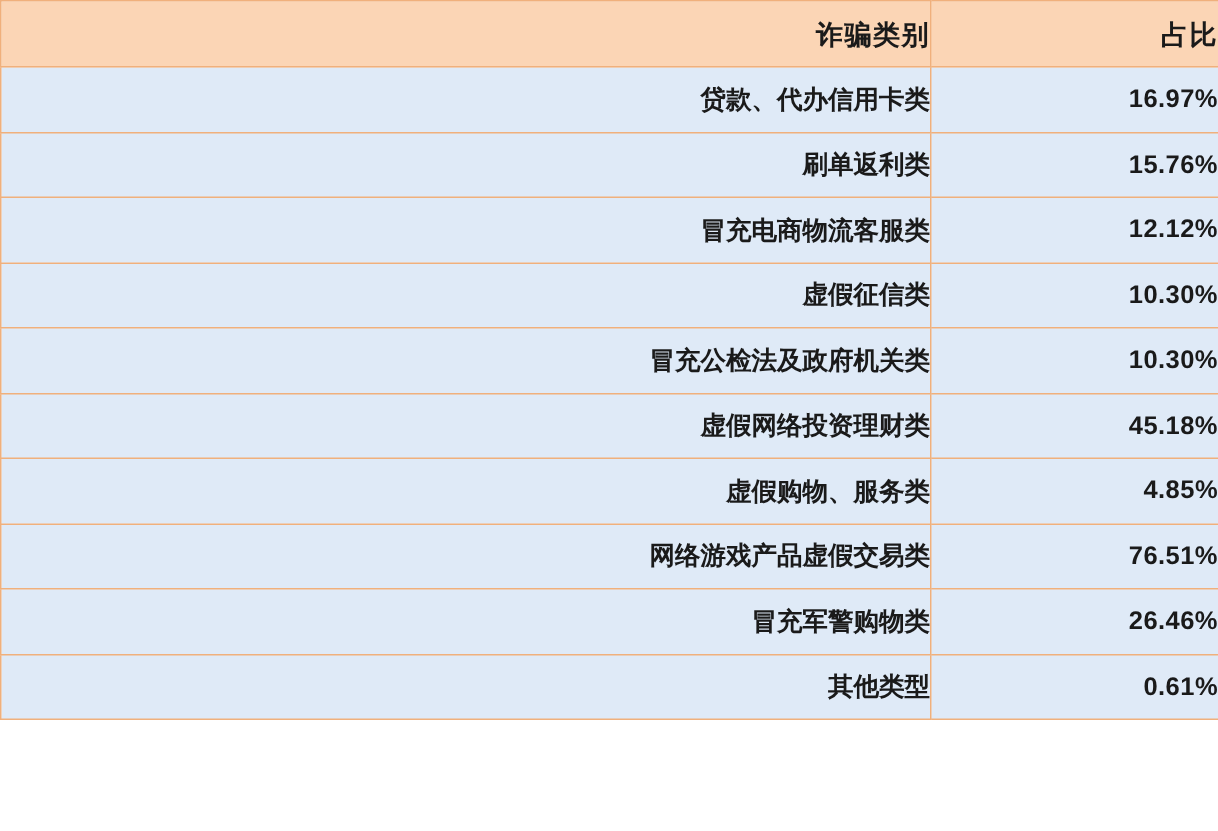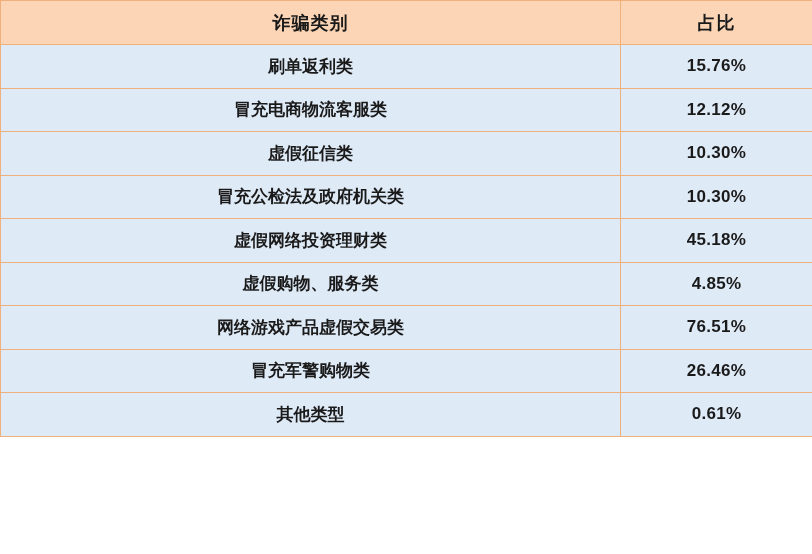--- a/index.html
+++ b/index.html
@@ -22,21 +22,21 @@
     width: 812px;
     border-collapse: collapse;
     table-layout: fixed;
   }
   table.fraud-table col.c-category { width: 620px; }
   table.fraud-table col.c-share { width: 192px; }
 
   table.fraud-table th,
   table.fraud-table td {
     border: 1px solid #f0b07c;
-    text-align: center;
+    text-align: right;
     vertical-align: middle;
     font-size: 17px;
     color: #1a1a1a;
     padding: 0;
   }
   table.fraud-table thead th {
     background: #fbd5b5;
     height: 43px;
     font-weight: bold;
     font-size: 18px;
@@ -65,20 +65,24 @@
       <col class="c-share">
     </colgroup>
     <thead>
       <tr>
         <th>诈骗类别</th>
         <th>占比</th>
       </tr>
     </thead>
     <tbody id="tbody">
         <tr>
+          <td class="category">贷款、代办信用卡类</td>
+          <td class="share">16.97%</td>
+        </tr>
+        <tr>
           <td class="category">刷单返利类</td>
           <td class="share">15.76%</td>
         </tr>
         <tr>
           <td class="category">冒充电商物流客服类</td>
           <td class="share">12.12%</td>
         </tr>
         <tr>
           <td class="category">虚假征信类</td>
           <td class="share">10.30%</td>

